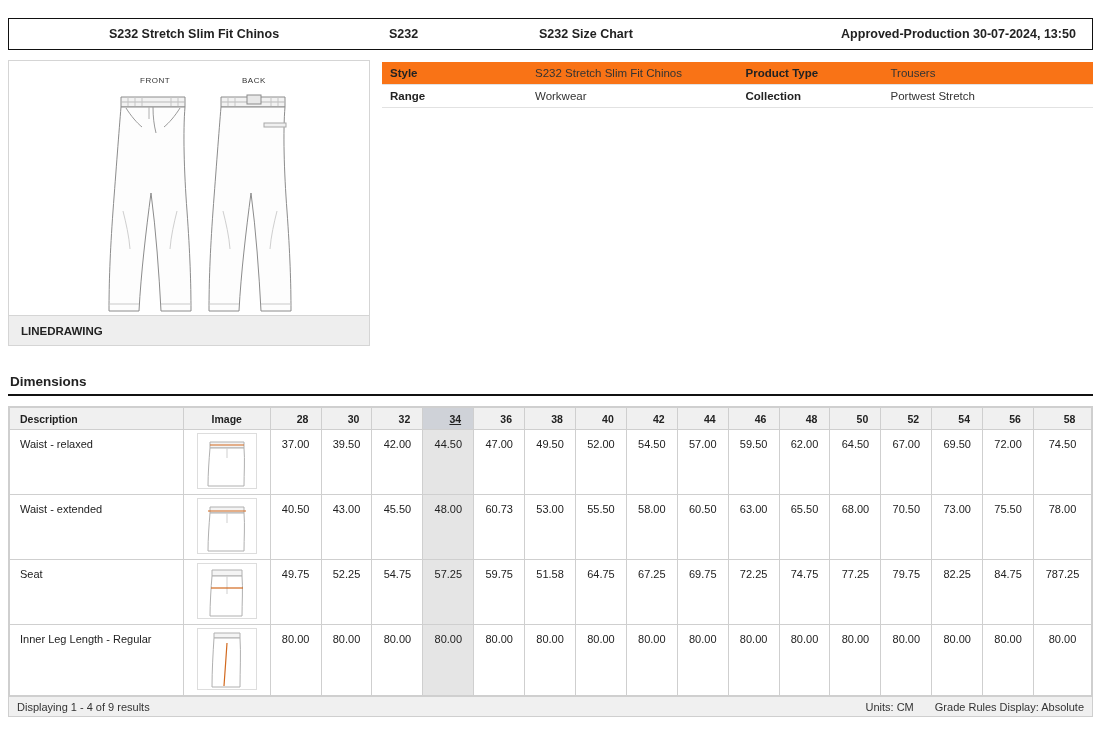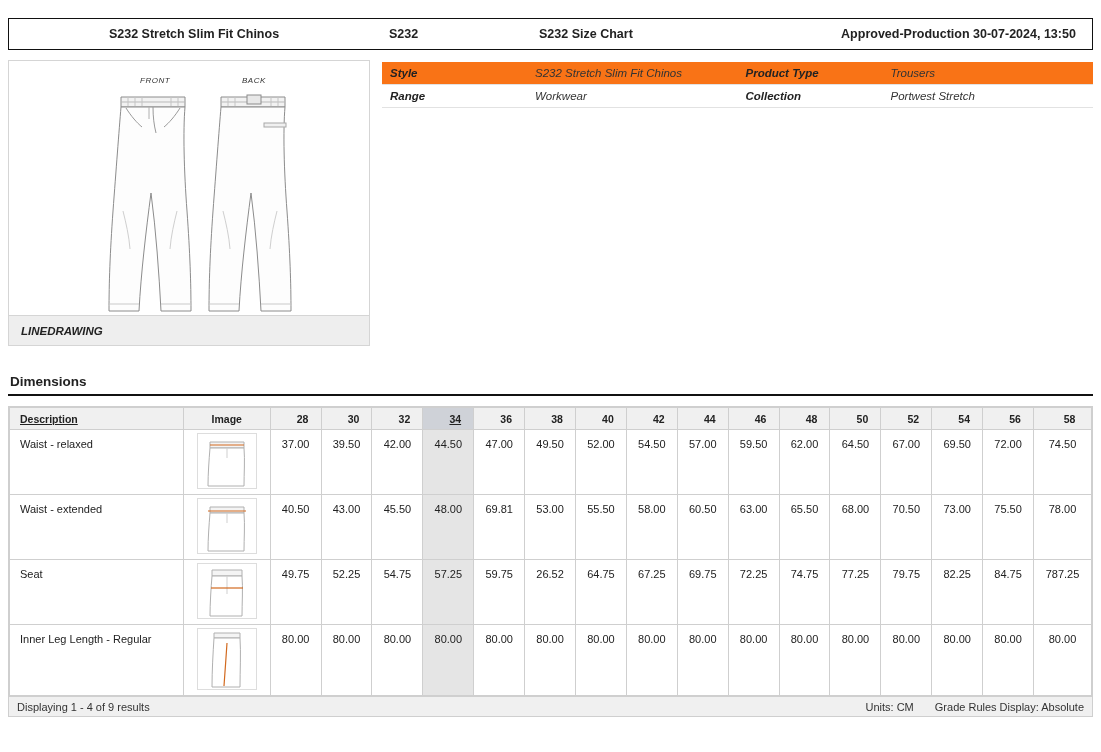--- a/index.html
+++ b/index.html
@@ -26,21 +26,20 @@
   .hc-style { width: 370px; text-align: center; }
   .hc-code { width: 150px; text-align: left; }
   .hc-chart { width: 300px; text-align: left; }
   .hc-status { flex: 1; text-align: center; padding-right: 14px; }
 
   
   .top-section {
     margin-top: 10px;
     display: flex;
     gap: 12px;
-    font-style: italic;
   }
 
   .drawing-panel {
     width: 362px;
     border: 1px solid #d5d5d5;
     background: #fff;
   }
   .drawing-area {
     height: 254px;
     position: relative;
@@ -111,21 +110,21 @@
   }
   table.dim th {
     background: #f0f0f0;
     border: 1px solid #cfcfcf;
     font-size: 10.5px;
     font-weight: bold;
     height: 22px;
     padding: 2px 4px;
     color: #222;
   }
-  table.dim th.desc { text-align: left; padding-left: 10px; width: 140px; text-decoration: underline; }
+  table.dim th.desc { text-align: left; padding-left: 10px; width: 140px; }
   table.dim th.img { width: 70px; }
   table.dim th.size { width: 41px; text-align: center; padding-left: 18px; }
   table.dim th.highlight { background: #cfd2d8; text-decoration: underline; }
 
   table.dim td {
     border: 1px solid #cfcfcf;
     vertical-align: top;
     padding: 8px 6px;
     font-size: 11px;
     color: #222;
@@ -316,21 +315,21 @@
                   <path d="M29,14 L29,24" stroke="#cfcfcf"></path>
                 </g>
                 <line x1="10" y1="12" x2="48" y2="12" stroke="#d2691e" stroke-width="1.2"></line>
               </svg>
             </span>
           </td>
           <td class="val">40.50</td>
           <td class="val">43.00</td>
           <td class="val">45.50</td>
           <td class="val highlight">48.00</td>
-          <td class="val">69.81</td>
+          <td class="val">60.73</td>
           <td class="val">53.00</td>
           <td class="val">55.50</td>
           <td class="val">58.00</td>
           <td class="val">60.50</td>
           <td class="val">63.00</td>
           <td class="val">65.50</td>
           <td class="val">68.00</td>
           <td class="val">70.50</td>
           <td class="val">73.00</td>
           <td class="val">75.50</td>
@@ -349,21 +348,21 @@
                 </g>
                 <line x1="13" y1="24" x2="45" y2="24" stroke="#d2691e" stroke-width="1.2"></line>
               </svg>
             </span>
           </td>
           <td class="val">49.75</td>
           <td class="val">52.25</td>
           <td class="val">54.75</td>
           <td class="val highlight">57.25</td>
           <td class="val">59.75</td>
-          <td class="val">26.52</td>
+          <td class="val">51.58</td>
           <td class="val">64.75</td>
           <td class="val">67.25</td>
           <td class="val">69.75</td>
           <td class="val">72.25</td>
           <td class="val">74.75</td>
           <td class="val">77.25</td>
           <td class="val">79.75</td>
           <td class="val">82.25</td>
           <td class="val">84.75</td>
           <td class="val">787.25</td>

